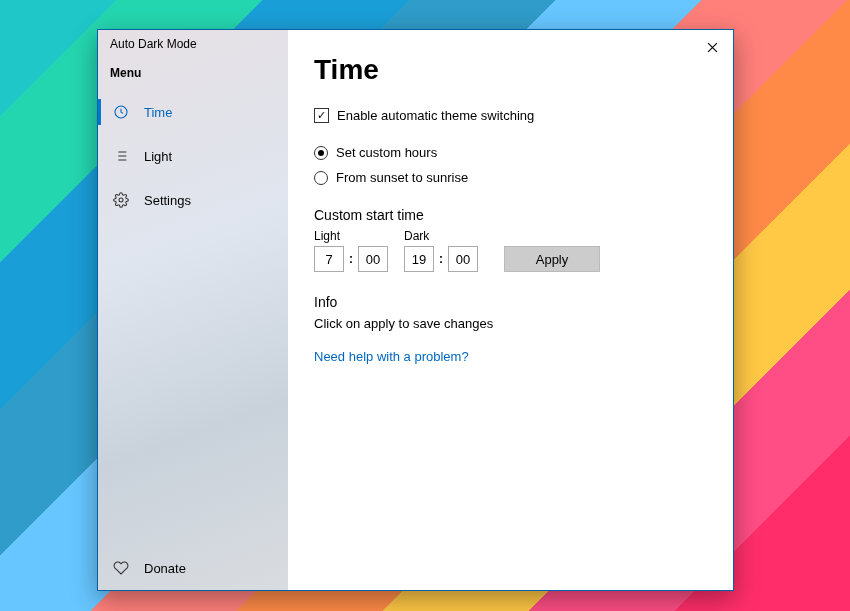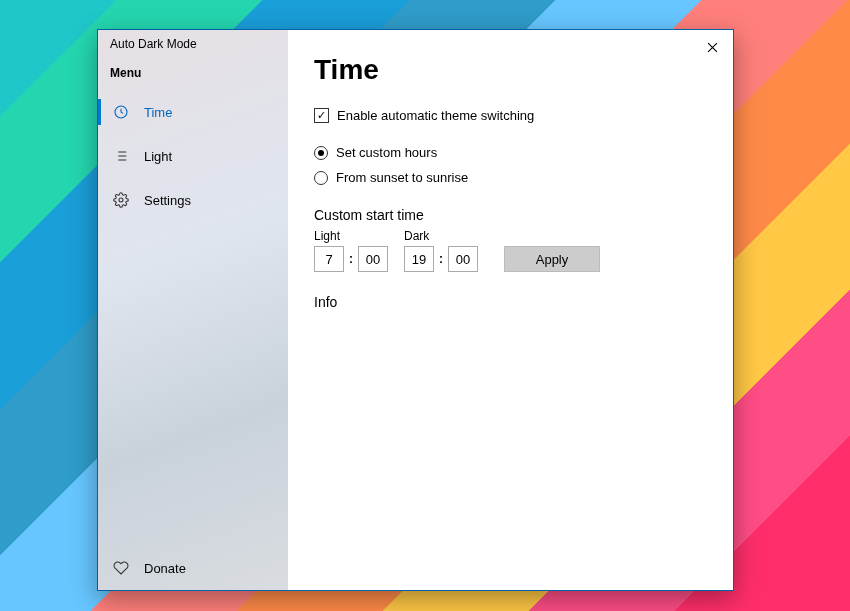--- a/index.html
+++ b/index.html
@@ -329,15 +329,17 @@
         <span class="pair">
           <input class="time-input" value="19" style="">
           <span class="colon">:</span>
           <input class="time-input" value="00" style="">
         </span>
       </div>
       <span class="apply-btn">Apply</span>
     </div>
 
     <div class="section-head">Info</div>
-
+    <div class="info-text">Click on apply to save changes</div>
+
+    <span class="help-link">Need help with a problem?</span>
   </div>
 </div>
 
 </body></html>

